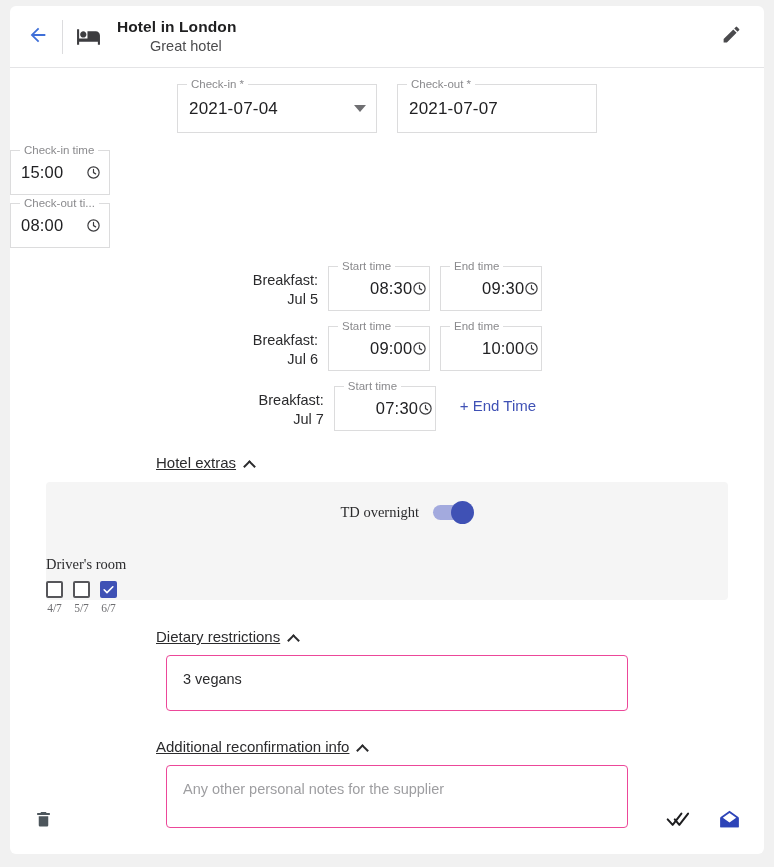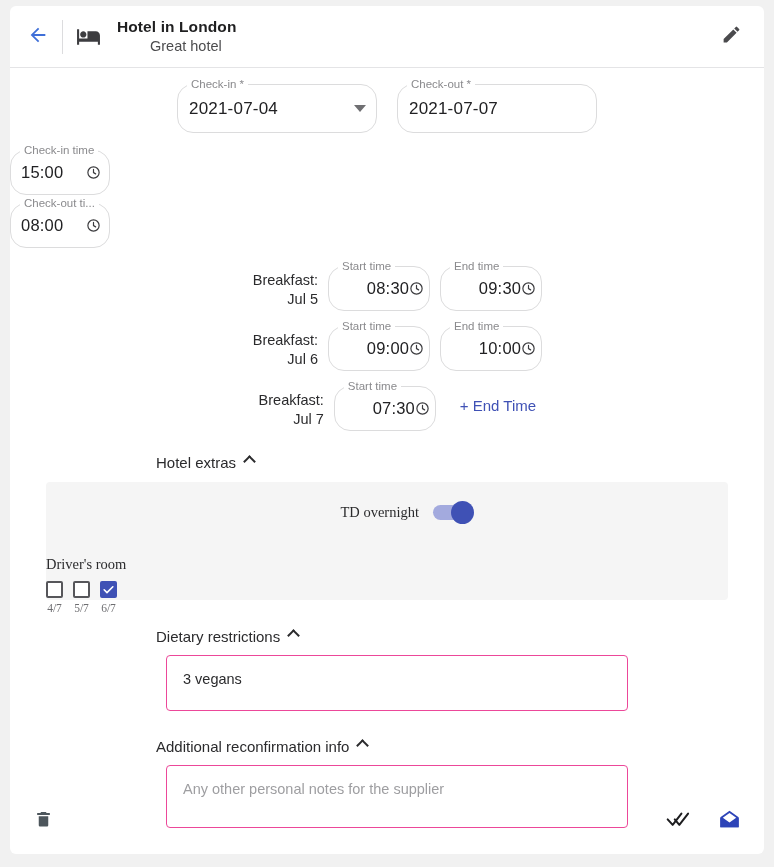--- a/index.html
+++ b/index.html
@@ -92,24 +92,23 @@
     position: relative;
     padding-top: 16px;
     height: 720px;
   }
 
   
   .mfield {
     position: relative;
     display: inline-block;
     border: 1px solid #dcdcdd;
-    border-radius: 16px;
+    border-radius: 0;
     background: #fff;
     vertical-align: top;
-    justify-content: center;
   }
   .mfield > .mlabel {
     position: absolute;
     top: -8px;
     left: 9px;
     background: #ffffff;
     padding: 0 4px;
     font-size: 11.5px;
     color: #8a8a8d;
     line-height: 14px;
@@ -200,26 +199,27 @@
     color: #3f51b5;
     padding-top: 11px;
     margin-left: 14px;
     cursor: pointer;
     white-space: nowrap;
   }
 
   
   .sec-head {
     display: flex;
-    align-items: flex-start;
+    align-items: flex-end;
     gap: 9px;
     font-size: 15px;
     color: #2b2b2d;
     cursor: pointer;
     width: max-content;
+    text-decoration: underline;
   }
   .chev-up {
     display: inline-block;
     width: 9px; height: 9px;
     border-left: 2px solid #2b2b2d;
     border-top: 2px solid #2b2b2d;
     transform: rotate(45deg);
     margin-top: 3px;
   }
 

